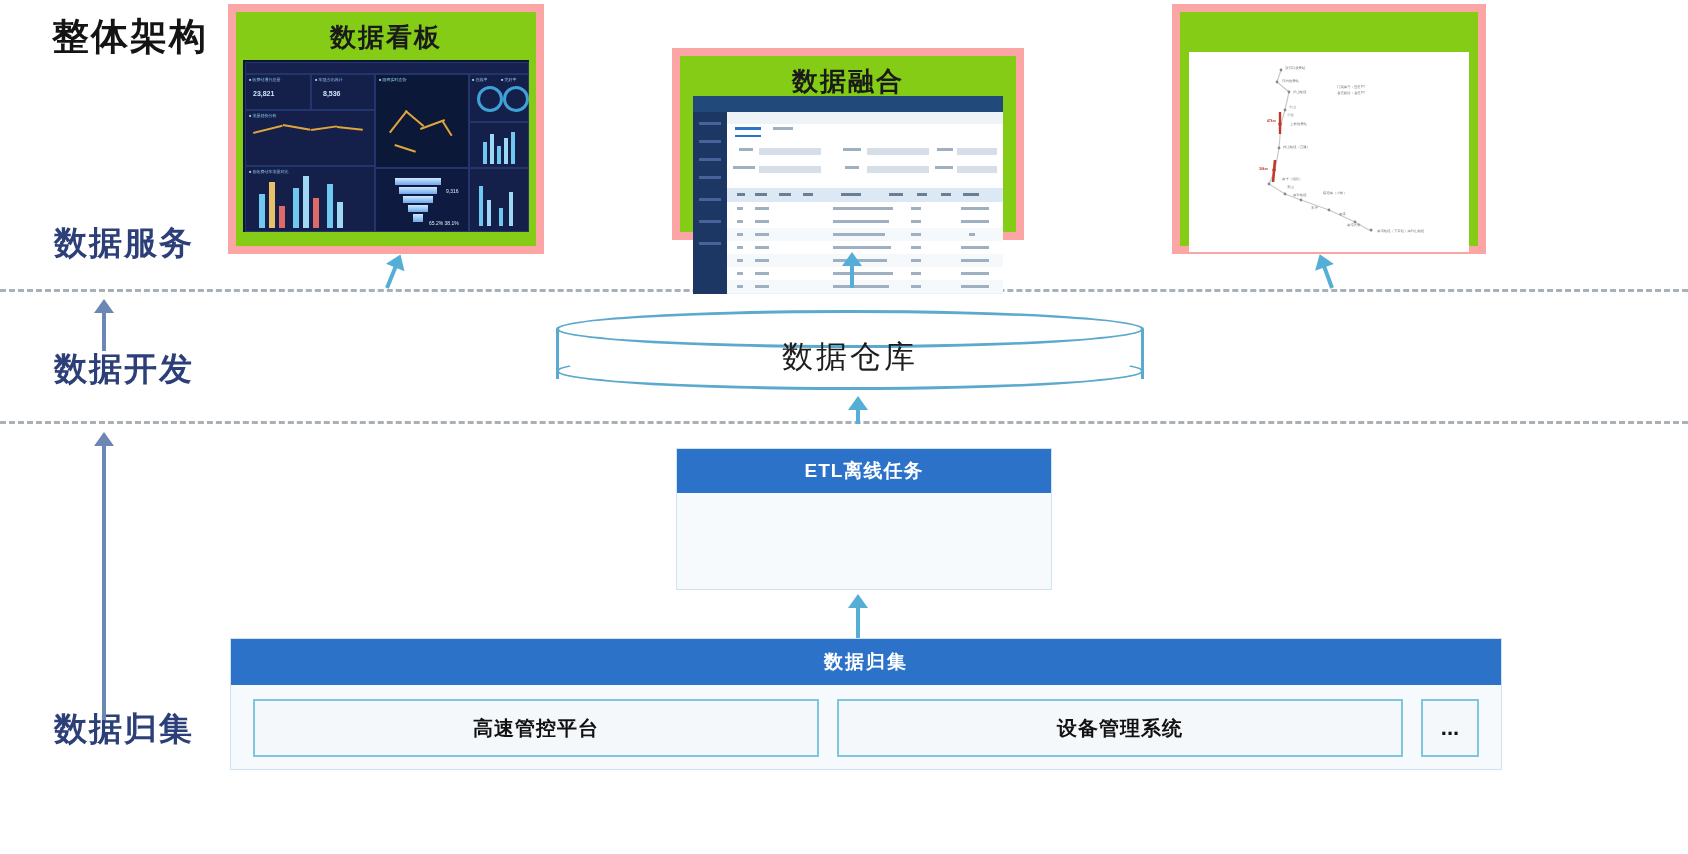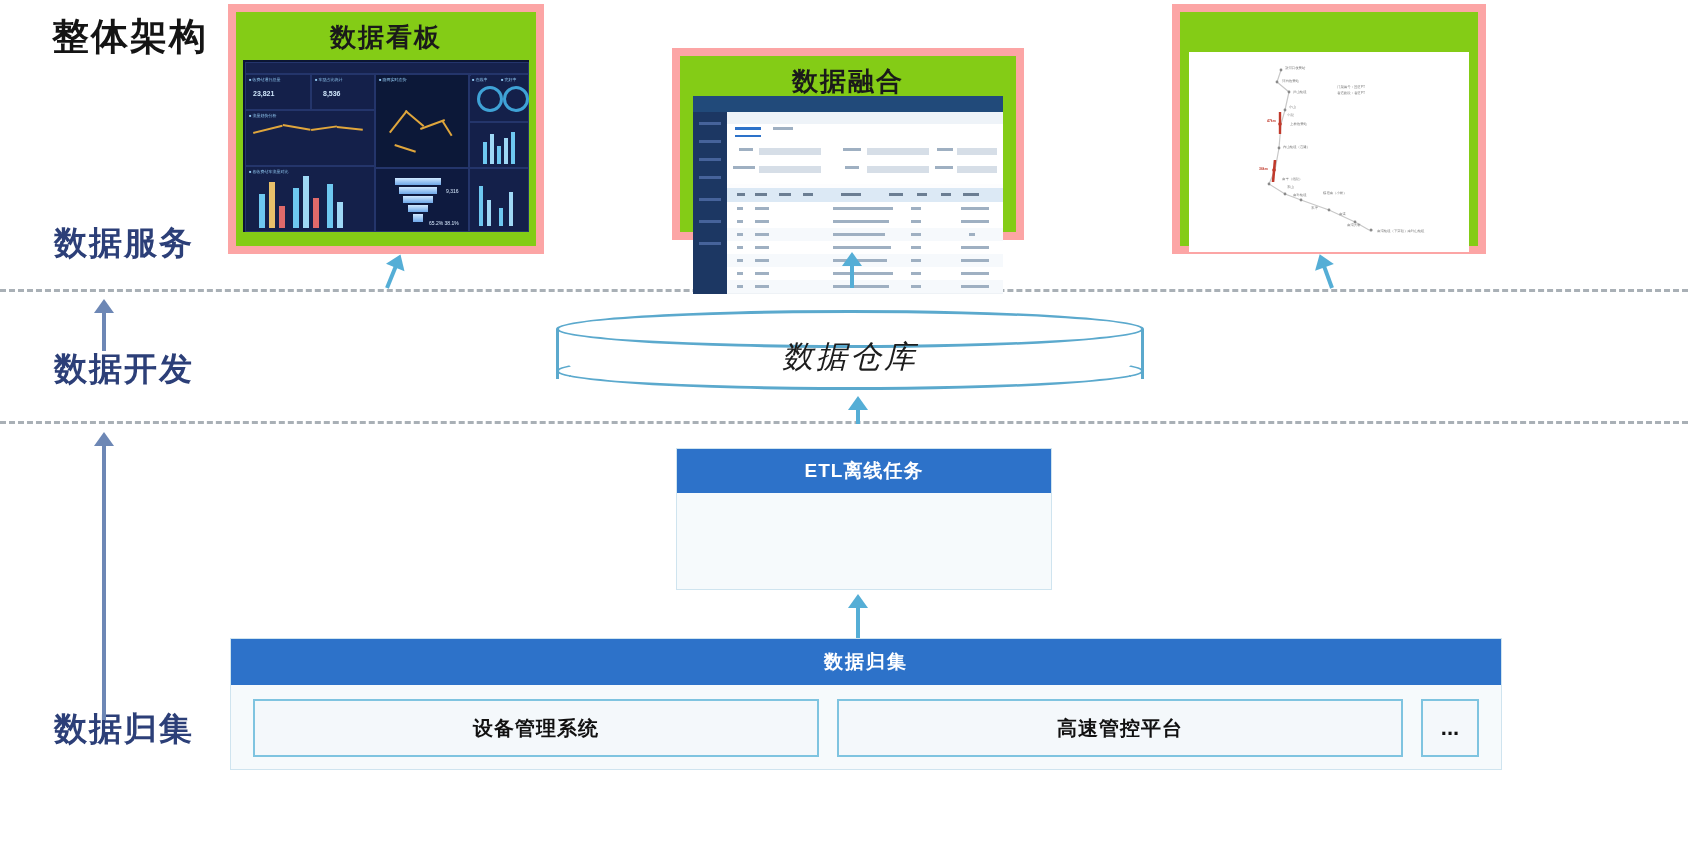--- a/index.html
+++ b/index.html
@@ -86,21 +86,20 @@
   #thumb-fusion    { top: 40px; width: 310px; height: 198px; background:#fdfdfe; }
   #thumb-algo      { top: 40px; width: 280px; height: 200px; background:#ffffff; }
 
   
   #warehouse {
     position: absolute;
     left: 556px;
     top: 310px;
     width: 588px;
     height: 80px;
-    font-style: italic;
   }
   #warehouse .cyl-top {
     position: absolute;
     left: 0; top: 0;
     width: 588px; height: 38px;
     border: 3px solid #5ba9cd;
     border-radius: 50%;
     box-sizing: border-box;
     background: #ffffff;
   }
@@ -547,17 +546,17 @@
   <div id="etl-header">ETL离线任务</div>
 </div>
 <div id="arrow-etl-up" class="arrow teal">
   <div class="head"></div>
   <div class="shaft"></div>
 </div>
 
 <div id="collect-panel">
   <div id="collect-header">数据归集</div>
   <div id="collect-row">
+    <div class="src-chip">高速管控平台</div>
     <div class="src-chip">设备管理系统</div>
-    <div class="src-chip">高速管控平台</div>
     <div class="src-chip ellipsis">...</div>
   </div>
 </div>
 
 </body></html>

